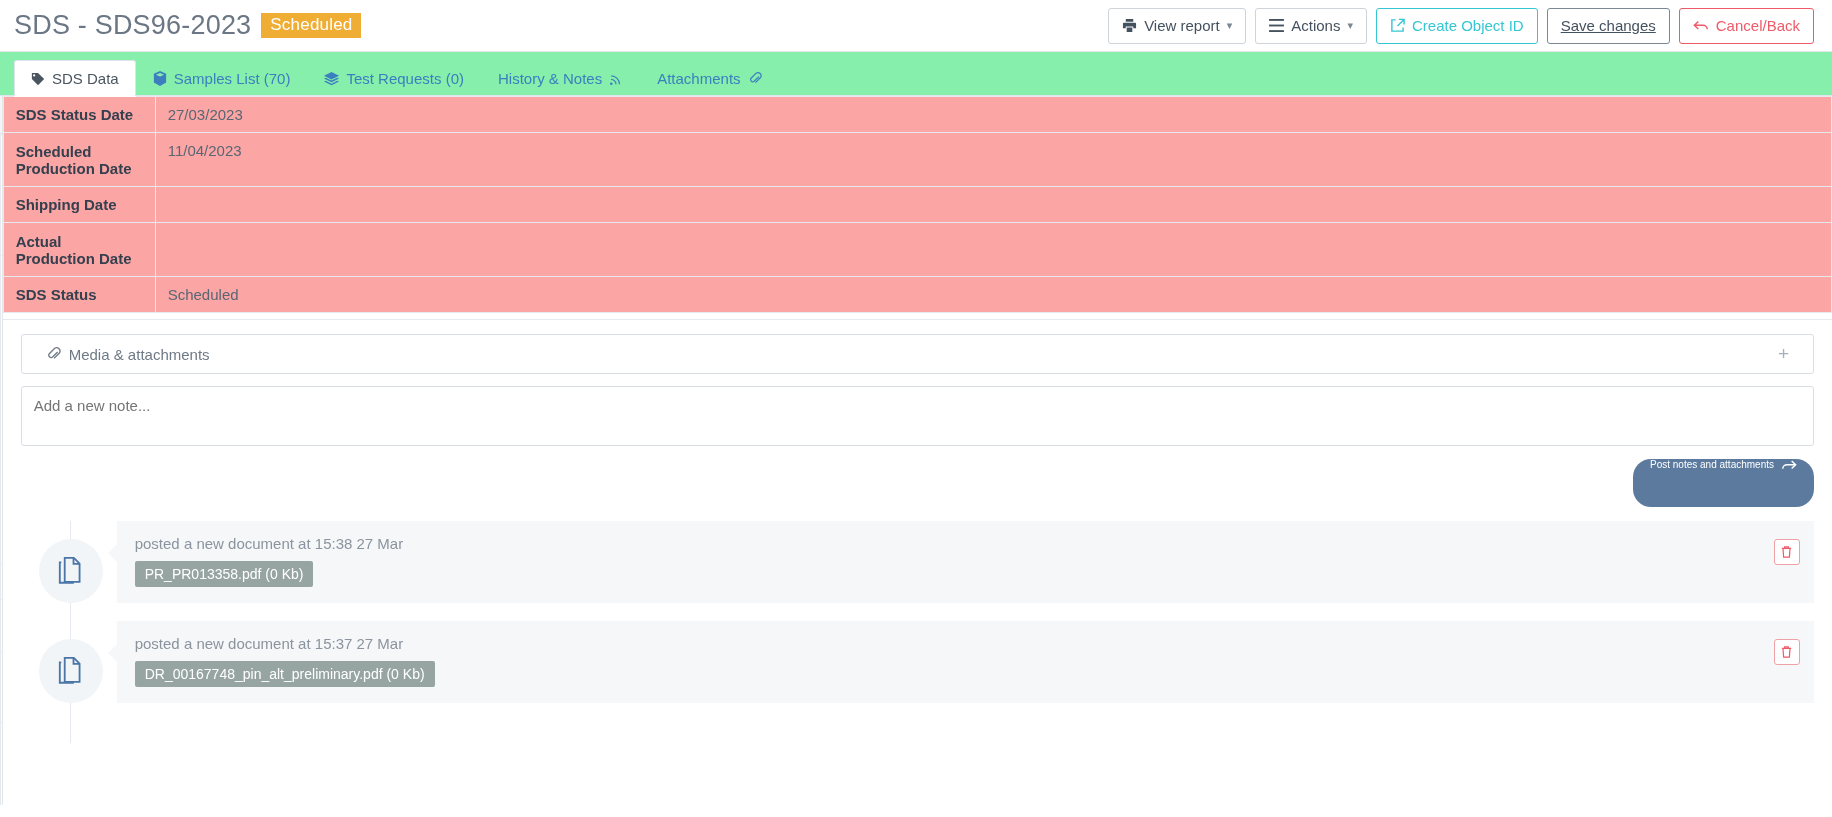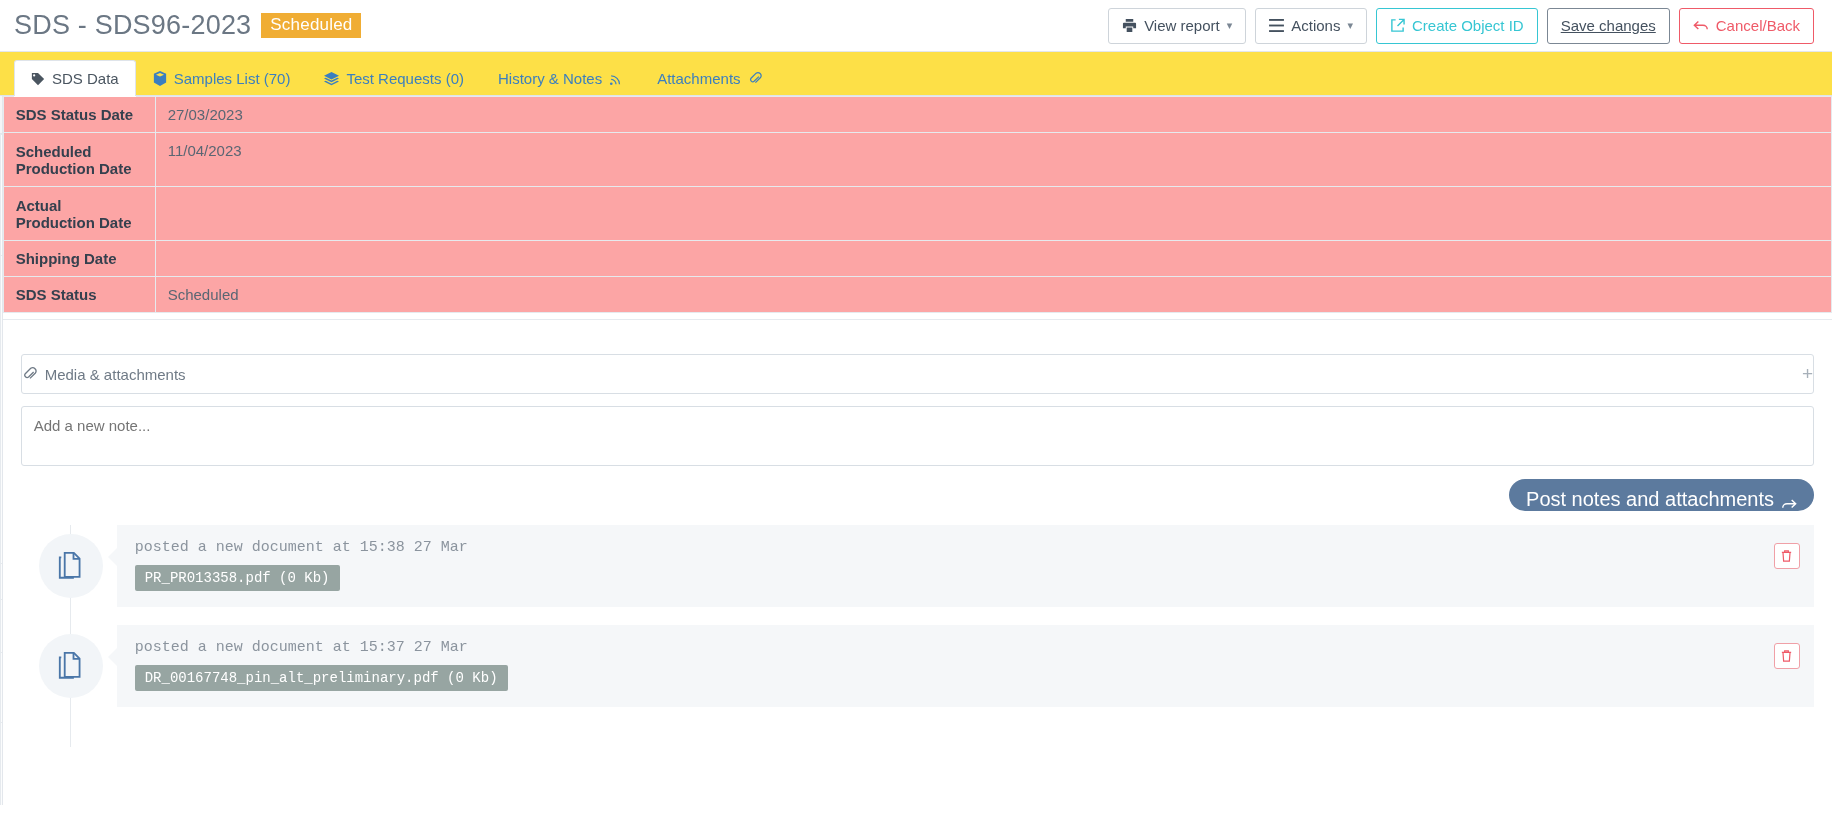--- a/index.html
+++ b/index.html
@@ -56,21 +56,21 @@
   .btn .caret { font-size: 11px; color:#7b8794; }
   .btn .ul { text-decoration: underline; }
   .ico { display:inline-block; line-height:1; }
 
   
   .tabs {
     display:flex; align-items:flex-end;
     height: 44px;
     padding-left: 14px;
     border-bottom: 1px solid #dfe4ea;
-    background:#fde047;
+    background:#86efac;
     gap: 0;
   }
   .tab {
     display:inline-flex; align-items:center; gap:7px;
     padding: 0 16px;
     height: 36px;
     font-size: 15px;
     color:#3b7fbf;
     cursor: pointer;
     border: 1px solid transparent;
@@ -127,59 +127,58 @@
     vertical-align: middle;
   }
   table.status-tbl td.k { width:152px; font-weight:700; color:#35404e; }
   table.status-tbl td.v { color:#5a6673;margin-top:28px; }
   .notes-area { padding: 14px 18px 0 18px; border-top:1px solid #e6eaee; margin-top:6px;}
   .media-box {
     display:flex; align-items:center;
     border:1px solid #d8dee4;
     border-radius:3px;
     height: 40px;
-    padding: 0 0;
+    padding: 0 24px;
     color:#6f7a86;
     font-size:15px;
     gap:8px;
     background:#fff;
     cursor:pointer;
-    margin-top:20px;
   }
   .media-box .plus { margin-left:auto; color:#a7b0b9; font-size:19px; }
   .note-box {
     margin-top: 12px;
     border:1px solid #d8dee4;
     border-radius:3px;
     height: 60px;
     padding: 10px 12px;
     color:#4c1d95;
     font-size:15px;
     background:#fff;
     width:100%;
     resize:none;
     font-family:"Liberation Sans", sans-serif;
   }
   .post-row { display:flex; justify-content:flex-end; margin-top:10px; }
   .btn-post {
-    display:inline-flex; align-items:flex-end; gap:7px;
+    display:inline-flex; align-items:flex-start; gap:7px;
     background:#5c7a9e;
     color:#fff;
     border:none;
     border-radius: 18px;
-    height: 32px;
+    height: 48px;
     padding: 0 17px;
-    font-size:20px;
+    font-size:10px;
     cursor:pointer;
     font-family:"Liberation Sans", sans-serif;
   }
 
   
   .timeline { margin-top: 14px; position:relative; padding-left: 18px; }
-  .tl-item { display:flex; align-items:center; position:relative; margin-bottom: 18px; font-family: Liberation Mono, monospace; }
+  .tl-item { display:flex; align-items:flex-end; position:relative; margin-bottom: 18px; }
   .tl-avatar {
     width:64px; height:64px; border-radius:50%;
     background:#f2f5f8;
     display:flex; align-items:center; justify-content:center;
     flex: 0 0 64px;
     z-index:2;
   }
   .tl-line {
     position:absolute; left: 49px; top: 0; bottom:-40px; width:1px; background:#e6eaee; z-index:1;
   }
@@ -378,25 +377,25 @@
       <tbody>
         <tr>
           <td class="k">SDS Status Date</td>
           <td class="v">27/03/2023</td>
         </tr>
         <tr>
           <td class="k" style="height:54px">Scheduled Production Date</td>
           <td class="v" style="vertical-align:top">11/04/2023</td>
         </tr>
         <tr>
+          <td class="k">Shipping Date</td>
+          <td class="v"></td>
+        </tr>
+        <tr>
           <td class="k" style="height:54px">Actual Production Date</td>
-          <td class="v"></td>
-        </tr>
-        <tr>
-          <td class="k">Shipping Date</td>
           <td class="v"></td>
         </tr>
         <tr>
           <td class="k">SDS Status</td>
           <td class="v">Scheduled</td>
         </tr>
       </tbody>
     </table>
 
     <div class="notes-area">

